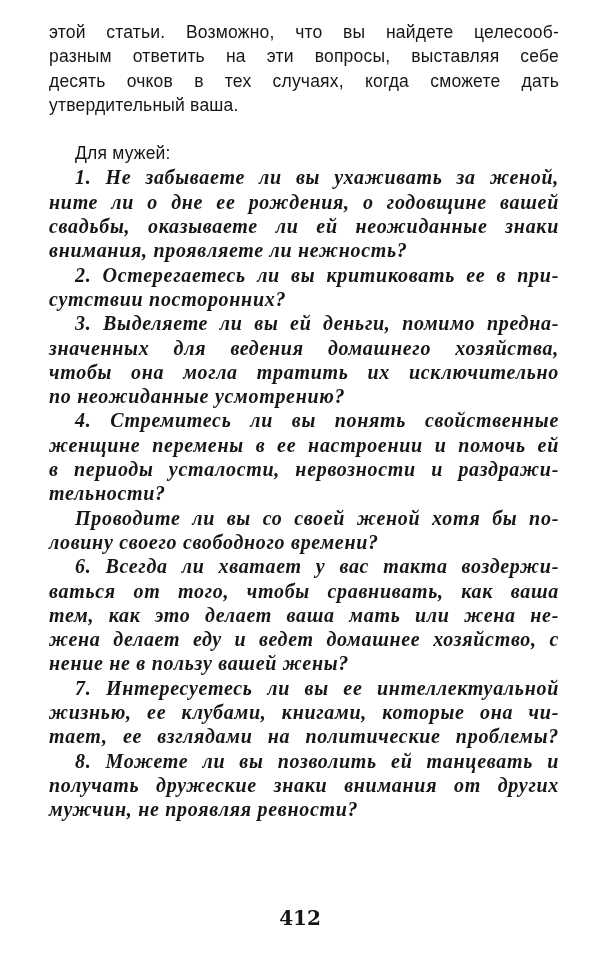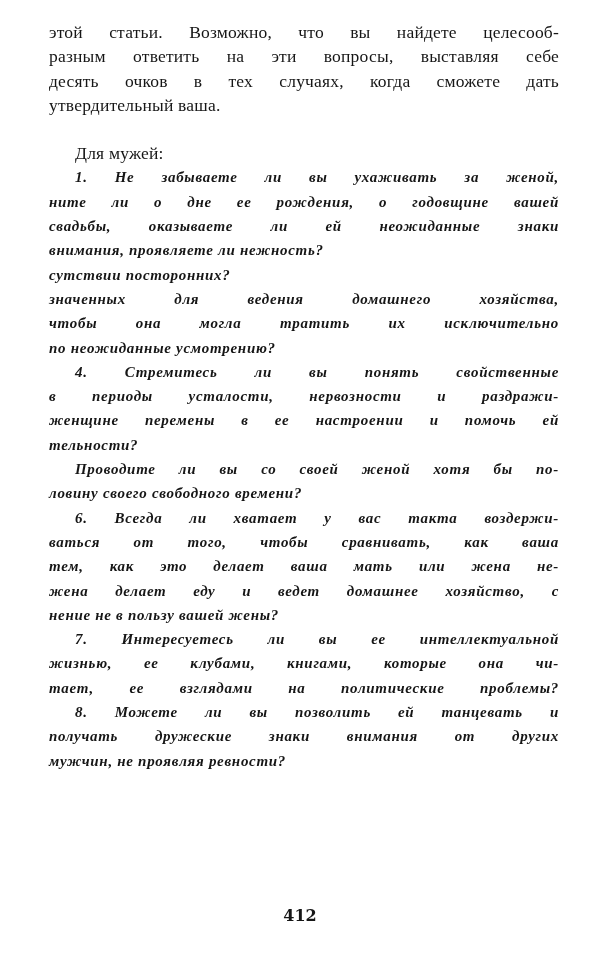--- a/index.html
+++ b/index.html
@@ -26,46 +26,46 @@
       line-height: 24.3px;
       white-space: nowrap;
       font-size: 19px;
       text-align: justify;
       text-align-last: justify;
     }
     .line.last {
       text-align-last: left;
     }
     .upright {
-      font-family: Liberation Serif, serif;
+      font-family: Liberation Sans, sans-serif;
       font-size: 17.5px;
       letter-spacing: 0.2px;
     }
     .italic {
       font-family: "Liberation Serif", serif;
       font-style: italic;
       font-weight: bold;
-      font-size: 15px;
+      font-size: 20px;
       letter-spacing: 0.7px;
     }
     .indent {
       padding-left: 26px;
     }
     .gap {
       height: 24px;
     }
     .page-number {
       position: absolute;
       left: 0;
       width: 600px;
       top: 906px;
       text-align: center;
       font-family: "DejaVu Serif", serif;
       font-weight: bold;
-      font-size: 16px;
+      font-size: 20px;
     }
   </style>
 </head>
 <body>
 
 <div class="page">
 
   <div>
     <span class="line upright">этой статьи. Возможно, что вы найдете целесооб-</span>
     <span class="line upright">разным ответить на эти вопросы, выставляя себе</span>
@@ -78,33 +78,35 @@
   <span class="line upright indent last">Для мужей:</span>
 
   <div>
     <span class="line italic indent">1. Не забываете ли вы ухаживать за женой,</span>
     <span class="line italic">ните ли о дне ее рождения, о годовщине вашей</span>
     <span class="line italic">свадьбы, оказываете ли ей неожиданные знаки</span>
     <span class="line italic last">внимания, проявляете ли нежность?</span>
   </div>
 
   <div>
+    <span class="line italic indent">2. Остерегаетесь ли вы критиковать ее в при-</span>
     <span class="line italic last">сутствии посторонних?</span>
   </div>
 
   <div>
+    <span class="line italic indent">3. Выделяете ли вы ей деньги, помимо предна-</span>
     <span class="line italic">значенных для ведения домашнего хозяйства,</span>
     <span class="line italic">чтобы она могла тратить их исключительно</span>
     <span class="line italic last">по неожиданные усмотрению?</span>
   </div>
 
   <div>
     <span class="line italic indent">4. Стремитесь ли вы понять свойственные</span>
+    <span class="line italic">женщине перемены в ее настроении и помочь ей</span>
     <span class="line italic">в периоды усталости, нервозности и раздражи-</span>
-    <span class="line italic">женщине перемены в ее настроении и помочь ей</span>
     <span class="line italic last">тельности?</span>
   </div>
 
   <div>
     <span class="line italic indent">Проводите ли вы со своей женой хотя бы по-</span>
     <span class="line italic last">ловину своего свободного времени?</span>
   </div>
 
   <div>
     <span class="line italic indent">6. Всегда ли хватает у вас такта воздержи-</span>

